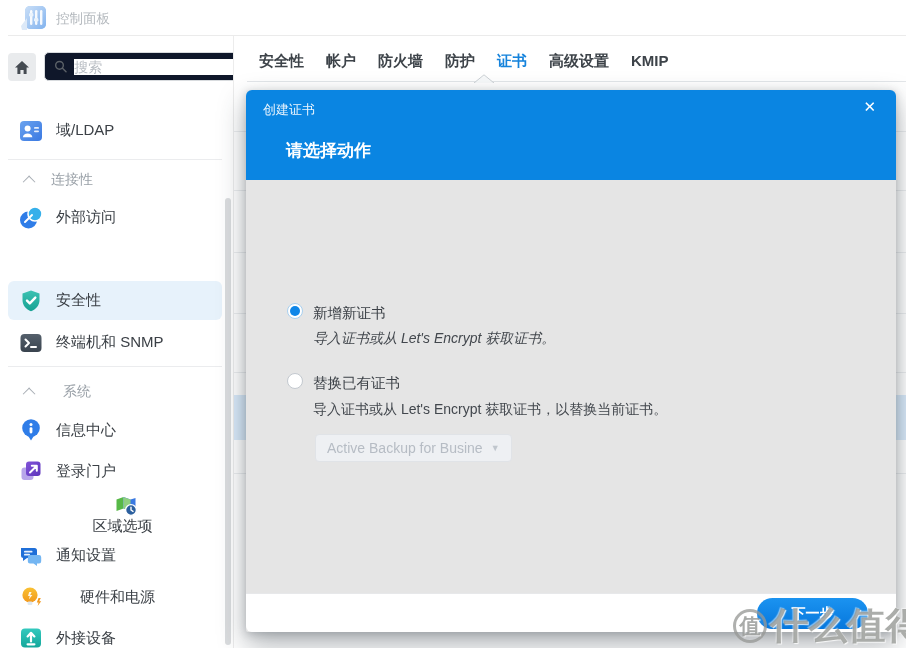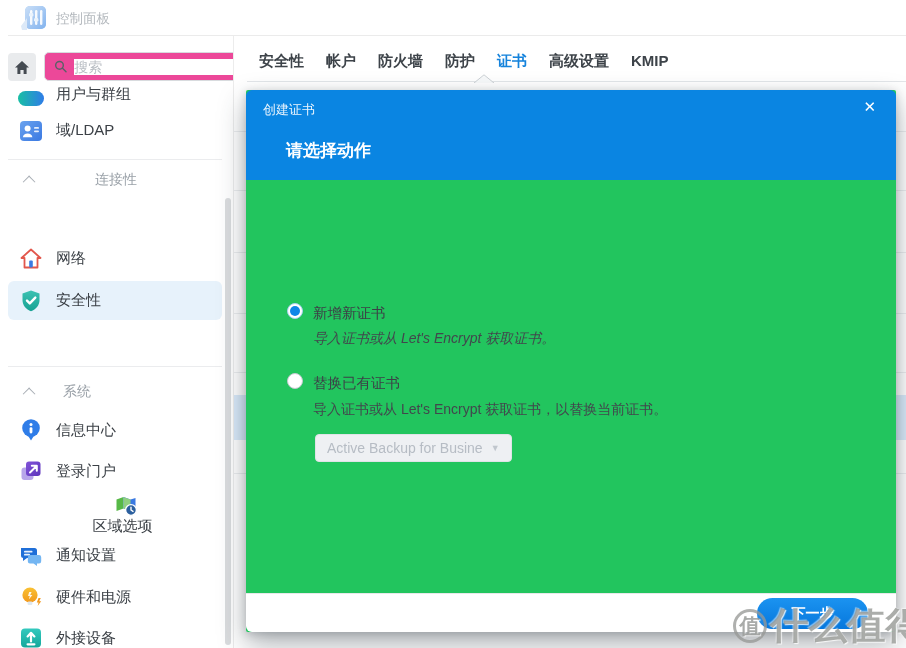--- a/index.html
+++ b/index.html
@@ -8,21 +8,21 @@
   .stage { position:absolute; inset:0; width:906px; height:648px; overflow:hidden; }
 
   
   .titlebar { position:absolute; left:8px; top:0; width:906px; height:36px; background:#fff; border-bottom:1px solid #ebebeb; }
   .app-icon { position:absolute; left:11px; top:4px; width:28px; height:28px; }
   .titlebar-label { position:absolute; left:48px; top:10px; font-size:13.5px; color:#b3b8bd; }
 
   
   .sidebar { position:absolute; left:0; top:36px; width:233px; height:612px; background:#fff; }
   .home-btn { position:absolute; left:8px; top:17px; width:28px; height:28px; background:#e9ebed; border-radius:4px; display:flex; align-items:center; justify-content:center; cursor:pointer; }
-  .search-box { position:absolute; left:44px; top:16px; width:204px; height:29px; border:1px solid #d8dbde; border-radius:5px; background:#ec4899; display:flex; align-items:center; padding:0 9px; }
+  .search-box { position:absolute; left:44px; top:16px; width:204px; height:29px; border:1px solid #d8dbde; border-radius:5px; background:#0f172a; display:flex; align-items:center; padding:0 9px; }
   .search-box input { border:0; outline:0; width:100%; font-size:14px; color:#3c4147; margin-left:7px; font-family:inherit; }
   .search-box input::placeholder { color:#b9bec4; }
   .side-scroll { position:absolute; left:0; top:47px; width:233px; height:565px; overflow:hidden; }
   .side-row { position:absolute; left:0; width:233px; height:41px; display:flex; align-items:center; cursor:pointer; }
   .side-row .sel-bg { position:absolute; left:8px; right:11px; top:1px; bottom:1px; border-radius:6px; background:transparent; }
   .side-row.selected .sel-bg { background:#e7f2fb; }
   .side-row .icon-slot { position:relative; width:26px; height:26px; margin-left:18px; display:flex; align-items:center; justify-content:center; }
   .side-row .lbl { position:relative; margin-left:12px; font-size:15px; color:#3b4046; }
   .side-header { position:absolute; left:0; width:233px; height:41px; display:flex; align-items:center; cursor:pointer; }
   .side-header .chev { width:9px; height:9px; border-left:1.6px solid #a7adb4; border-top:1.6px solid #a7adb4; transform:rotate(45deg) translateY(2px); margin-left:26px; }
@@ -35,21 +35,21 @@
   .tabs { position:absolute; left:25px; top:16px; display:flex; gap:22px; }
   .tab { font-size:15px; font-weight:700; color:#3d4349; cursor:pointer; white-space:nowrap; }
   .tab.active { color:#1583dc; }
   .panel-line { position:absolute; left:13px; right:0; top:45px; height:1px; background:#e3e6e9; }
   .panel-caret { position:absolute; left:239px; top:38px; width:22px; height:9px; }
   .bg-rows { position:absolute; left:0; top:0; width:673px; height:612px; }
   .bg-line { position:absolute; left:0; width:673px; height:1px; background:#ebedef; }
   .bg-selrow { position:absolute; left:0; width:673px; height:45px; background:#d9eafa; }
 
   
-  .dialog { position:absolute; left:246px; top:90px; width:650px; height:542px; background:#22c55e; border-radius:2px; box-shadow:0 12px 28px rgba(40,50,60,.38), 0 2px 8px rgba(40,50,60,.22); z-index:10; }
+  .dialog { position:absolute; left:246px; top:90px; width:650px; height:542px; background:#e5e5e5; border-radius:2px; box-shadow:0 12px 28px rgba(40,50,60,.38), 0 2px 8px rgba(40,50,60,.22); z-index:10; }
   .dlg-header { position:absolute; left:0; top:0; width:650px; height:90px; background:#0a85e2; border-radius:6px 6px 0 0; }
   .dlg-title { position:absolute; left:17px; top:11px; font-size:13px; color:#eaf4fd; }
   .dlg-close { position:absolute; right:20px; top:8px; font-size:15px; font-weight:700; color:#fff; cursor:pointer; line-height:18px; }
   .dlg-heading { position:absolute; left:40px; top:49px; font-size:17px; font-weight:700; color:#fff; }
   .dlg-body { position:absolute; left:0; top:90px; width:650px; height:413px; }
   .opt-radio { position:absolute; left:41px; width:16px; height:16px; border-radius:50%; background:#fff; border:1px solid #c3c9cf; cursor:pointer; }
   .opt-radio.on { border-color:#a8d0f0; }
   .opt-radio.on::after { content:""; position:absolute; left:2px; top:2px; width:10px; height:10px; border-radius:50%; background:#0e86e8; }
   .opt-label { position:absolute; left:67px; font-size:14.5px; color:#3c4147; cursor:pointer;font-family:Liberation Serif, serif; }
   .opt-desc { position:absolute; left:67px; font-size:14px; color:#42474d; }
@@ -98,76 +98,87 @@
       </svg>
     </div>
     <div class="search-box">
       <svg width="15" height="15" viewBox="0 0 16 16">
         <circle cx="6.6" cy="6.6" r="4.6" fill="none" stroke="#5b6167" stroke-width="1.7"></circle>
         <line x1="10.2" y1="10.2" x2="14.4" y2="14.4" stroke="#5b6167" stroke-width="1.7" stroke-linecap="round"></line>
       </svg>
       <input type="text" placeholder="搜索" style="">
     </div>
     <div class="side-scroll">
-        <div class="side-row" style="top: -9px;">
-          <span class="sel-bg"></span>
-                 <span class="icon-slot">
-            <span style="position:absolute;left:0;bottom:2px;width:26px;height:15px;border-radius:8px;background:linear-gradient(90deg,#18bfa4,#2f7ce8)"></span>
-          </span>
-                 <span class="lbl">用户与群组</span>
-        </div>
         <div class="side-row" style="top: 27px;">
           <span class="sel-bg"></span>
                  <span class="icon-slot">
             <svg width="24" height="24" viewBox="0 0 24 24">
               <defs>
                 <linearGradient id="gd" x1="0" y1="0" x2="1" y2="1">
                   <stop offset="0" stop-color="#6aa2ee"></stop>
                   <stop offset="1" stop-color="#3a79e2"></stop>
                 </linearGradient>
               </defs>
               <rect x="1" y="2" width="22" height="20" rx="4" fill="url(#gd)"></rect>
               <circle cx="8.6" cy="9.6" r="3" fill="#fff"></circle>
               <path d="M3.8 18.2a4.9 4.6 0 0 1 9.6 0z" fill="#fff"></path>
               <rect x="15" y="8" width="5" height="1.8" rx=".9" fill="#fff" opacity=".85"></rect>
               <rect x="15" y="11.4" width="5" height="1.8" rx=".9" fill="#fff" opacity=".85"></rect>
             </svg>
           </span>
                  <span class="lbl">域/LDAP</span>
         </div>
         <div class="side-div" style="top: 75.5px;"></div>
-        <div class="side-header" style="top: 76.5px; gap: 44px;">
+        <div class="side-header" style="top: 76.5px;">
           <span class="chev"></span>
                    <span class="lbl">连接性</span>
         </div>
-        <div class="side-row" style="top: 155px;">
-          <span class="sel-bg"></span>
-                 <span class="icon-slot">
-            <svg width="24" height="24" viewBox="0 0 24 24">
-              <path d="M12 2.5 L21.5 11 H18.5 V20.5 H5.5 V11 H2.5 Z" fill="#fff" stroke="#e2574c" stroke-width="1.8" stroke-linejoin="round"></path>
-              <rect x="10.2" y="13.5" width="3.6" height="7" rx="1" fill="#3a79e2"></rect>
-            </svg>
-          </span>
-                 <span class="lbl">网络</span>
+        <div class="side-row" style="top: 114px;">
+          <span class="sel-bg"></span>
+                 <span class="icon-slot">
+            <svg width="24" height="24" viewBox="0 0 24 24">
+              <circle cx="9.5" cy="14" r="8.5" fill="#2f7de8"></circle>
+              <circle cx="16" cy="8" r="7" fill="#36b0ea" stroke="#fff" stroke-width="1.6"></circle>
+              <path d="M6 16 L13 9" stroke="#fff" stroke-width="2" stroke-linecap="round"></path>
+            </svg>
+          </span>
+                 <span class="lbl">外部访问</span>
         </div>
         <div class="side-row selected" style="top: 197px;">
           <span class="sel-bg"></span>
                  <span class="icon-slot">
             <svg width="24" height="24" viewBox="0 0 24 24">
               <defs>
                 <linearGradient id="gs" x1="0" y1="0" x2="0" y2="1">
                   <stop offset="0" stop-color="#3cc2b2"></stop>
                   <stop offset="1" stop-color="#17a293"></stop>
                 </linearGradient>
               </defs>
               <path d="M12 1.5 L20.5 4.6 V11 c0 5.6-3.6 9.2-8.5 11.3 C7.1 20.2 3.5 16.6 3.5 11 V4.6 Z" fill="url(#gs)"></path>
               <path d="M8 11.6 l2.8 2.8 L16.3 8.6" stroke="#fff" stroke-width="2.4" fill="none" stroke-linecap="round" stroke-linejoin="round"></path>
             </svg>
           </span>
                  <span class="lbl">安全性</span>
+        </div>
+        <div class="side-row" style="top: 239px;">
+          <span class="sel-bg"></span>
+                 <span class="icon-slot">
+            <svg width="24" height="24" viewBox="0 0 24 24">
+              <defs>
+                <linearGradient id="gt" x1="0" y1="0" x2="0" y2="1">
+                  <stop offset="0" stop-color="#55606c"></stop>
+                  <stop offset="1" stop-color="#39434e"></stop>
+                </linearGradient>
+              </defs>
+              <rect x="1.5" y="3" width="21" height="18" rx="4" fill="url(#gt)"></rect>
+              <path d="M6.5 8.5 L10 12 L6.5 15.5" stroke="#fff" stroke-width="2" fill="none" stroke-linecap="round" stroke-linejoin="round"></path>
+              <line x1="12" y1="16" x2="17" y2="16" stroke="#fff" stroke-width="2" stroke-linecap="round"></line>
+            </svg>
+          </span>
+                 <span class="lbl">终端机和 SNMP</span>
         </div>
         <div class="side-div" style="top: 282.5px;"></div>
         <div class="side-header" style="top: 288.5px; gap: 12px;">
           <span class="chev"></span>
                    <span class="lbl">系统</span>
         </div>
         <div class="side-row" style="top: 326.5px; align-items: center;">
           <span class="sel-bg"></span>
                  <span class="icon-slot">
             <svg width="24" height="24" viewBox="0 0 24 24">
@@ -214,21 +225,21 @@
                  <span class="icon-slot">
             <svg width="24" height="24" viewBox="0 0 24 24">
               <path d="M2 5 h13.5 a2.5 2.5 0 0 1 2.5 2.5 v5 a2.5 2.5 0 0 1 -2.5 2.5 H8 l-4 3 v-3 H4.5 A2.5 2.5 0 0 1 2 12.5 Z" fill="#1f6fd8"></path>
               <rect x="5" y="7.8" width="8.5" height="1.7" rx=".85" fill="#fff" opacity=".9"></rect>
               <rect x="5" y="10.8" width="6" height="1.7" rx=".85" fill="#fff" opacity=".9"></rect>
               <path d="M11 12 h9 a2.2 2.2 0 0 1 2.2 2.2 v4 a2.2 2.2 0 0 1 -2.2 2.2 h-2 v2.6 l-3.5 -2.6 H11 a2.2 2.2 0 0 1 -2.2 -2.2 v-4 A2.2 2.2 0 0 1 11 12 Z" fill="#74b6f2"></path>
             </svg>
           </span>
                  <span class="lbl">通知设置</span>
         </div>
-        <div class="side-row" style="top: 493.5px;">
+        <div class="side-row" style="top: 493.5px; gap: 24px;">
           <span class="sel-bg"></span>
                  <span class="icon-slot">
             <svg width="24" height="24" viewBox="0 0 24 24">
               <defs>
                 <linearGradient id="gh" x1="0" y1="0" x2="0" y2="1">
                   <stop offset="0" stop-color="#f9c134"></stop>
                   <stop offset="1" stop-color="#f2991c"></stop>
                 </linearGradient>
               </defs>
               <circle cx="11" cy="10" r="7.6" fill="url(#gh)"></circle>

